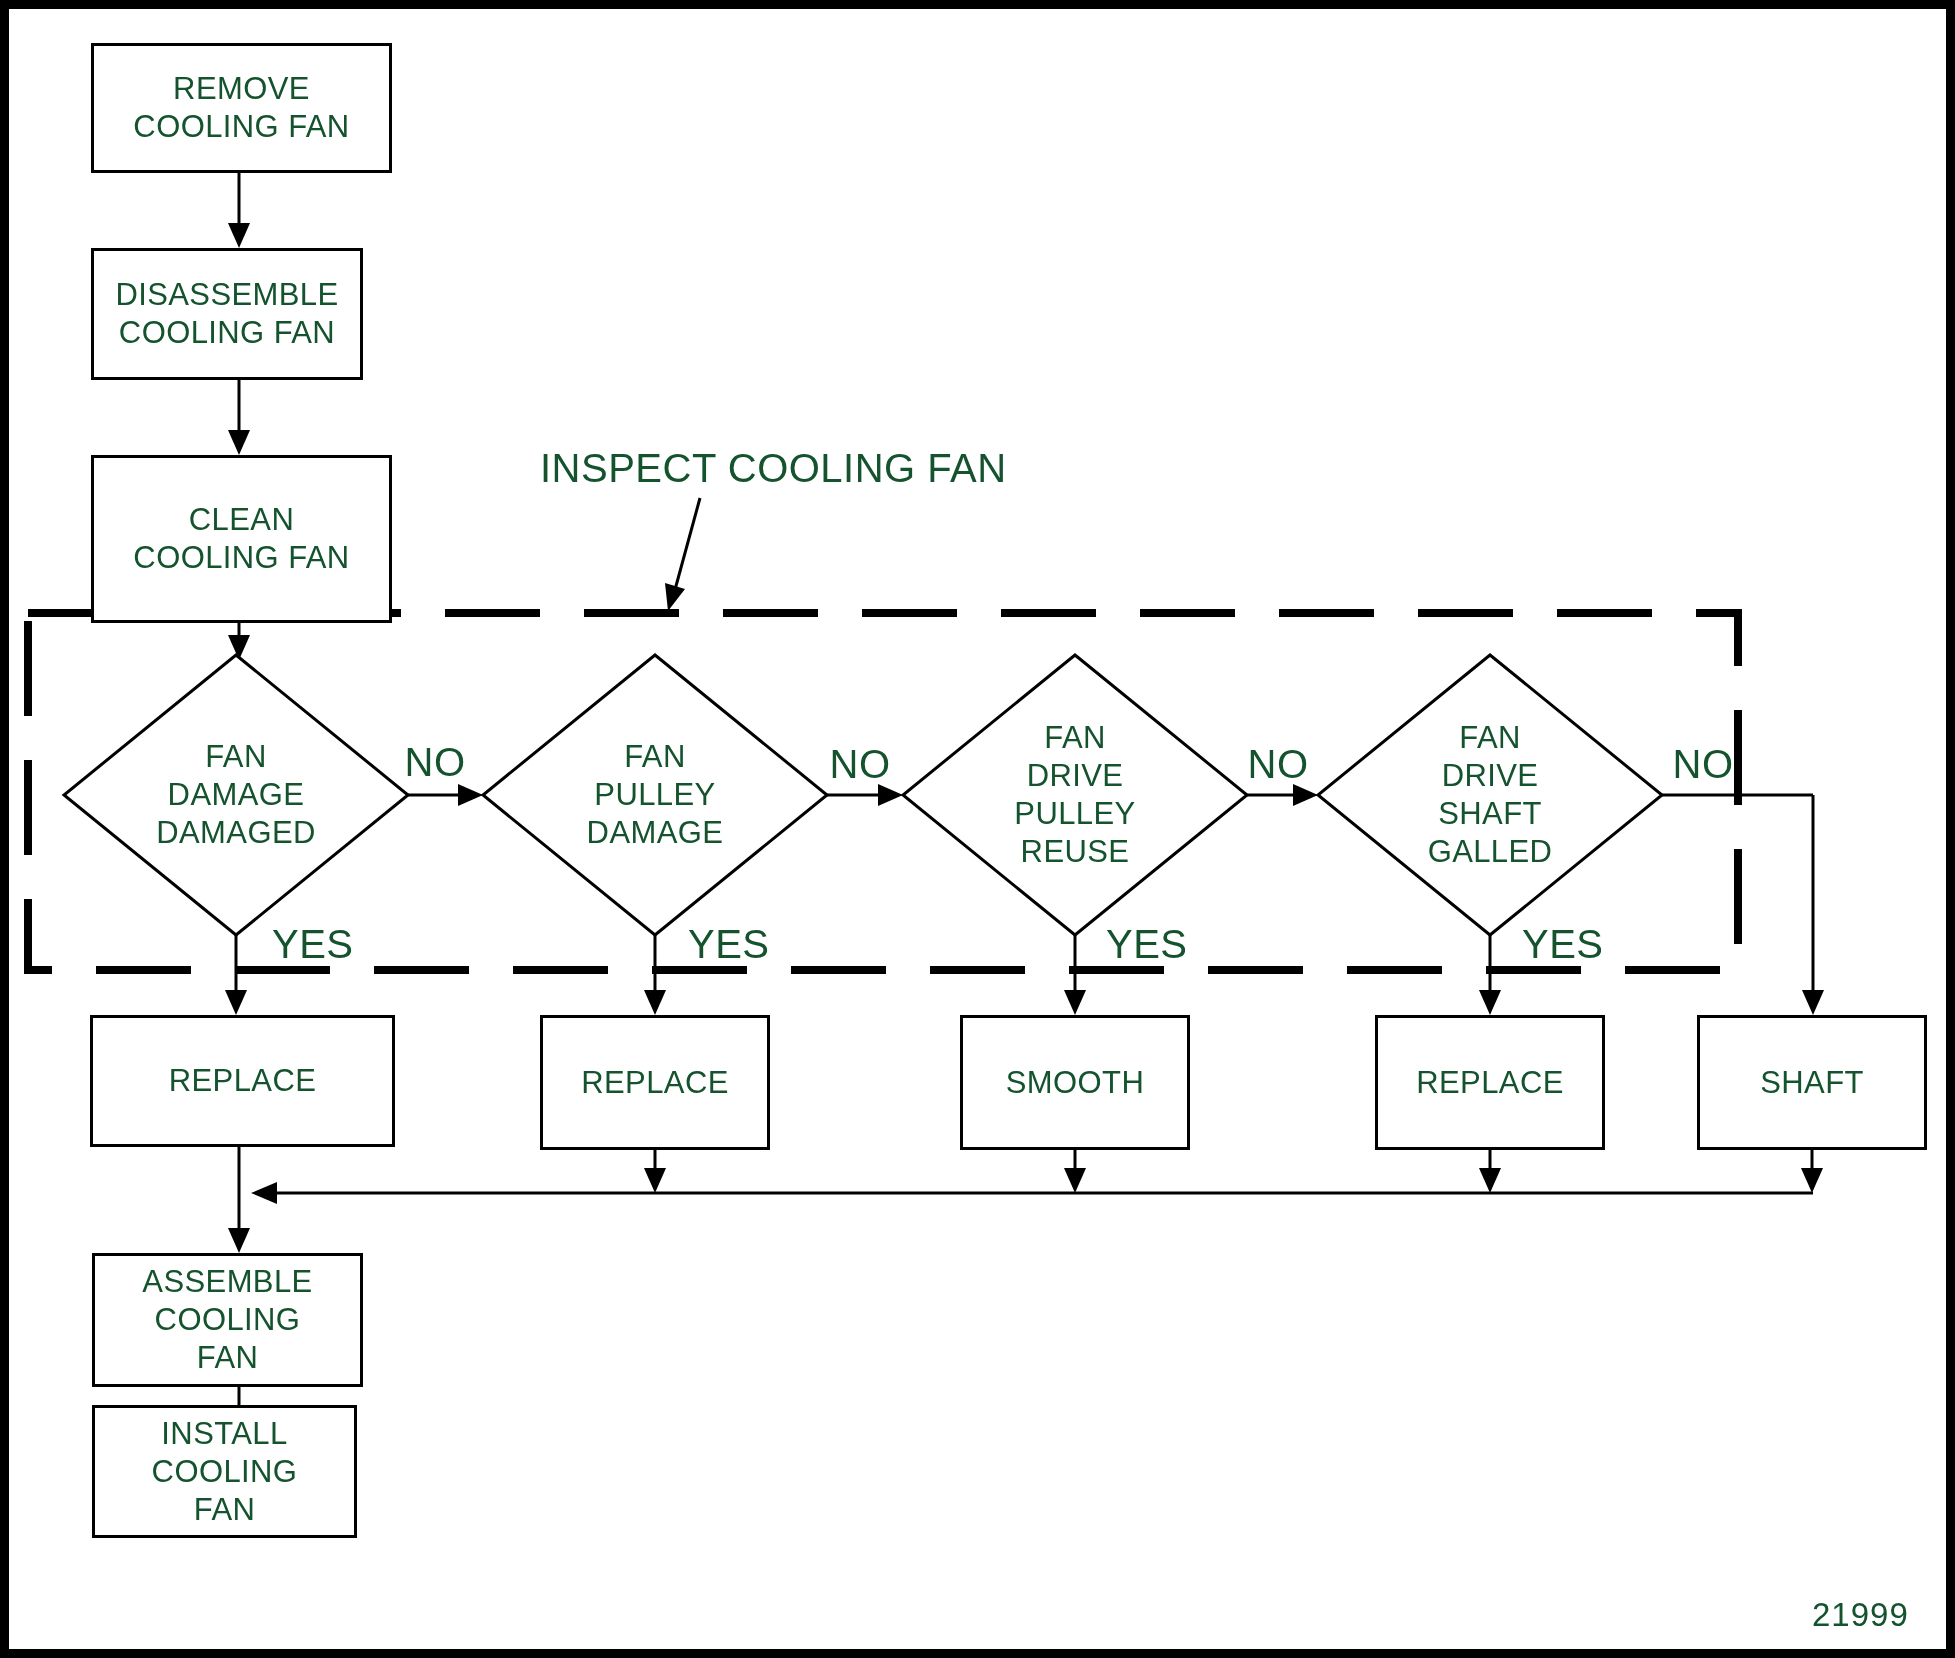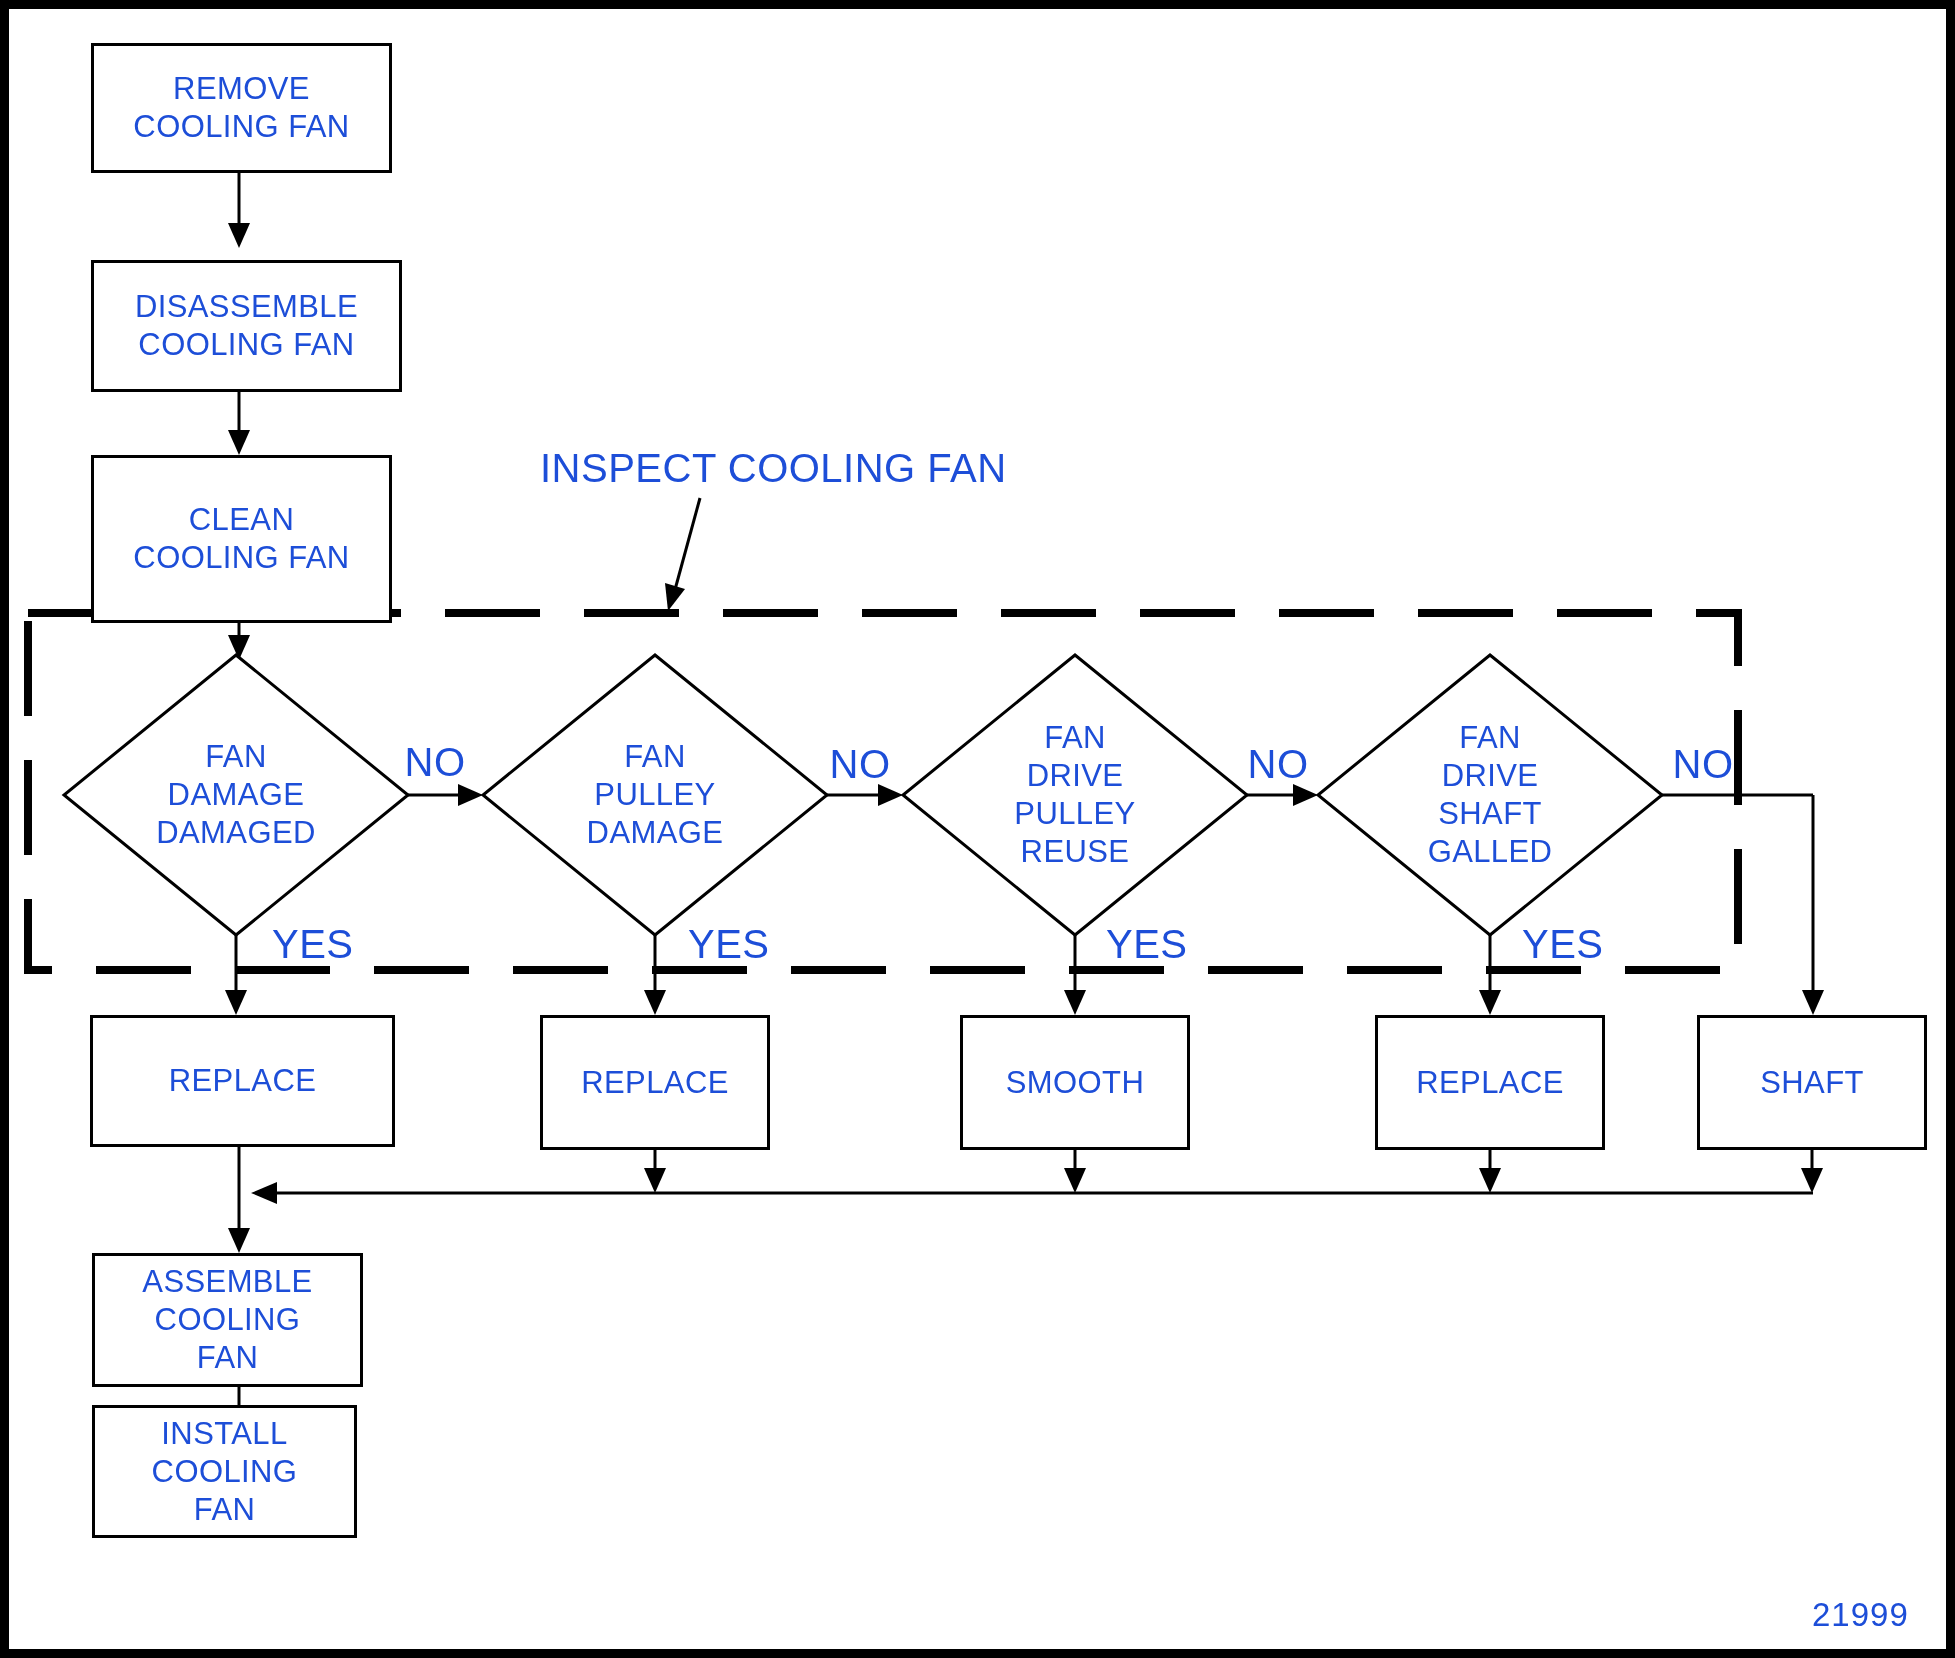--- a/index.html
+++ b/index.html
@@ -1,17 +1,17 @@
 <!DOCTYPE html>
 <html><head>
 <meta charset="utf-8">
 <style>
   html,body{margin:0;padding:0;background:#fff}
   *{box-sizing:border-box}
-  .canvas{position:relative;width:1955px;height:1658px;background:#fff;color:#1d4ed8;
+  .canvas{position:relative;width:1955px;height:1658px;background:#fff;color:#14532d;
           font-family:"Liberation Sans",sans-serif;overflow:hidden}
   .frame{position:absolute;inset:0;border:9px solid #000;pointer-events:none}
   .layer{position:absolute;left:0;top:0;width:1955px;height:1658px}
   .pbox{position:absolute;border:3px solid #000;background:#fff;display:flex;flex-direction:column;
         align-items:center;justify-content:center;text-align:center;
         font-size:31px;line-height:38px;letter-spacing:.4px}
   .dtext{position:absolute;transform:translate(-50%,-50%);text-align:center;
          font-size:31px;line-height:38px;letter-spacing:.4px}
   .lbl{position:absolute;font-size:40px;letter-spacing:.5px;white-space:nowrap}
   .lbl.c{transform:translate(-50%,-50%)}
@@ -112,21 +112,21 @@
     <g stroke="#000" fill="#000">
       <line x1="239" y1="1387" x2="239" y2="1461" stroke-width="3"></line>
       <polygon points="228,1460 250,1460 239,1485" stroke="none"></polygon>
     </g>
   </svg>
 
   <div class="pbox" style="left:91px;top:43px;width:301px;height:130px">
     <span>REMOVE</span>
     <span>COOLING FAN</span>
   </div>
-  <div class="pbox" style="left:91px;top:260px;width:311px;height:132px">
+  <div class="pbox" style="left:91px;top:248px;width:272px;height:132px">
     <span>DISASSEMBLE</span>
     <span>COOLING FAN</span>
   </div>
   <div class="pbox" style="left:91px;top:455px;width:301px;height:168px">
     <span>CLEAN</span>
     <span>COOLING FAN</span>
   </div>
 
   <div class="lbl" style="left:540px;top:446px">INSPECT COOLING FAN</div>
 

